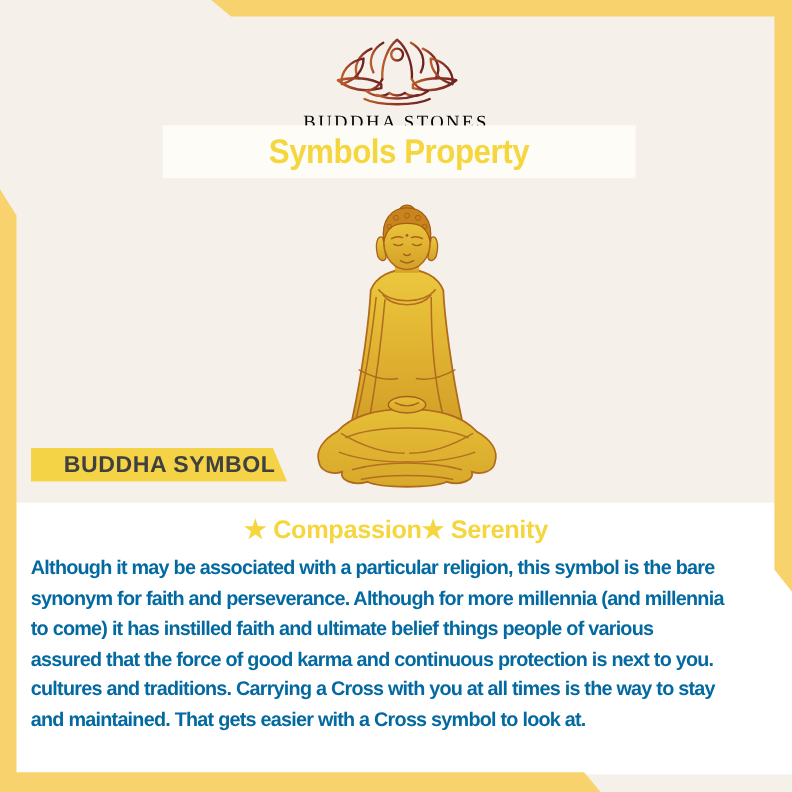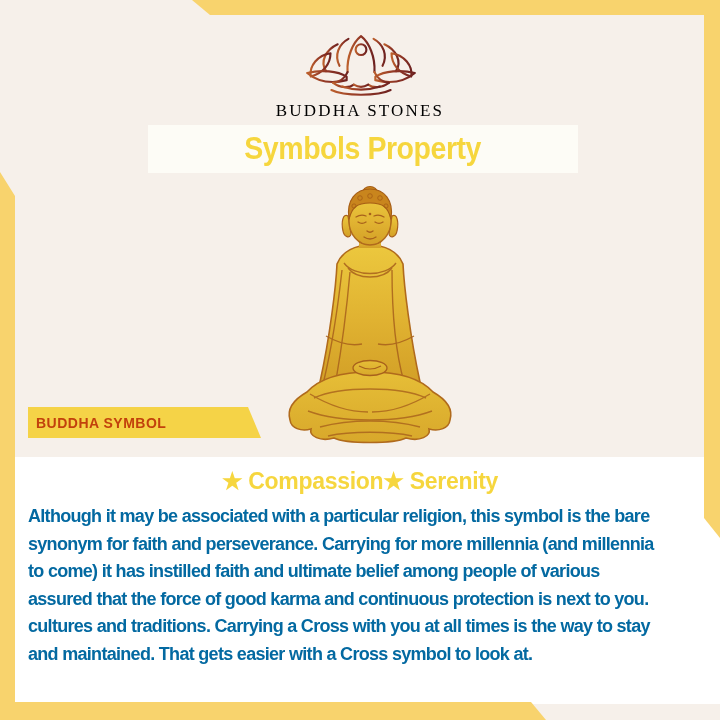--- a/index.html
+++ b/index.html
@@ -10,39 +10,39 @@
   }
   
   .logo-svg{position:absolute;left:287px;top:29px;width:148px;height:70px;}
   .brand-name{
     position:absolute;left:0;top:101px;width:720px;text-align:center;
     font-family:"Liberation Serif",serif;font-size:17px;letter-spacing:2.2px;
     color:#000000;font-weight:400;
   }
   
   .banner{
-    position:absolute;left:148px;top:125px;width:430px;height:48px;
+    position:absolute;left:148px;top:114px;width:430px;height:48px;
     background:#fdfcf6;display:flex;align-items:center;justify-content:center;
   }
   .banner-title{
     font-size:31px;font-weight:700;color:#f6d63e;letter-spacing:-0.5px;
     transform:scaleX(0.92);white-space:nowrap;
   }
   
   .statue-svg{position:absolute;left:280px;top:184px;width:180px;height:262px;}
   
   .ribbon{
     position:absolute;left:28px;top:407px;width:233px;height:31px;
     background:#f5d347;
     clip-path:polygon(0 0,220px 0,233px 100%,0 100%);
     display:flex;align-items:center;
   }
   .ribbon-label{
-    color:#c2410c;font-size:14px;font-weight:700;letter-spacing:0.5px;
-    padding-left:8px;white-space:nowrap;
+    color:#404040;font-size:21px;font-weight:700;letter-spacing:0.5px;
+    padding-left:30px;white-space:nowrap;
   }
   
   .white-panel{
     position:absolute;left:0;top:457px;width:720px;height:247px;background:#ffffff;
   }
   .heading{
     position:absolute;left:0;top:11px;width:720px;text-align:center;
     font-size:23px;font-weight:700;color:#f6d63e;letter-spacing:-0.3px;
     white-space:nowrap;
   }
@@ -166,22 +166,22 @@
   </svg>
 
   <div class="ribbon">
     <span class="ribbon-label">BUDDHA SYMBOL</span>
   </div>
 
   <div class="white-panel">
     <div class="heading">★ Compassion★ Serenity</div>
     <div class="body-text">
       <div class="body-line">Although it may be associated with a particular religion, this symbol is the bare</div>
-      <div class="body-line">synonym for faith and perseverance. Carrying for more millennia (and millennia</div>
-      <div class="body-line">to come) it has instilled faith and ultimate belief among people of various</div>
+      <div class="body-line">synonym for faith and perseverance. Although for more millennia (and millennia</div>
+      <div class="body-line">to come) it has instilled faith and ultimate belief things people of various</div>
       <div class="body-line">assured that the force of good karma and continuous protection is next to you.</div>
       <div class="body-line">cultures and traditions. Carrying a Cross with you at all times is the way to stay</div>
       <div class="body-line">and maintained. That gets easier with a Cross symbol to look at.</div>
     </div>
   </div>
 
   <svg class="frame-svg" viewBox="0 0 720 720">
     <polygon points="192,0 720,0 720,15 210,15" fill="#f8d36d"></polygon>
     <polygon points="704,0 720,0 720,538 704,518" fill="#f8d36d"></polygon>
     <polygon points="0,172 15,196 15,720 0,720" fill="#f8d36d"></polygon>

